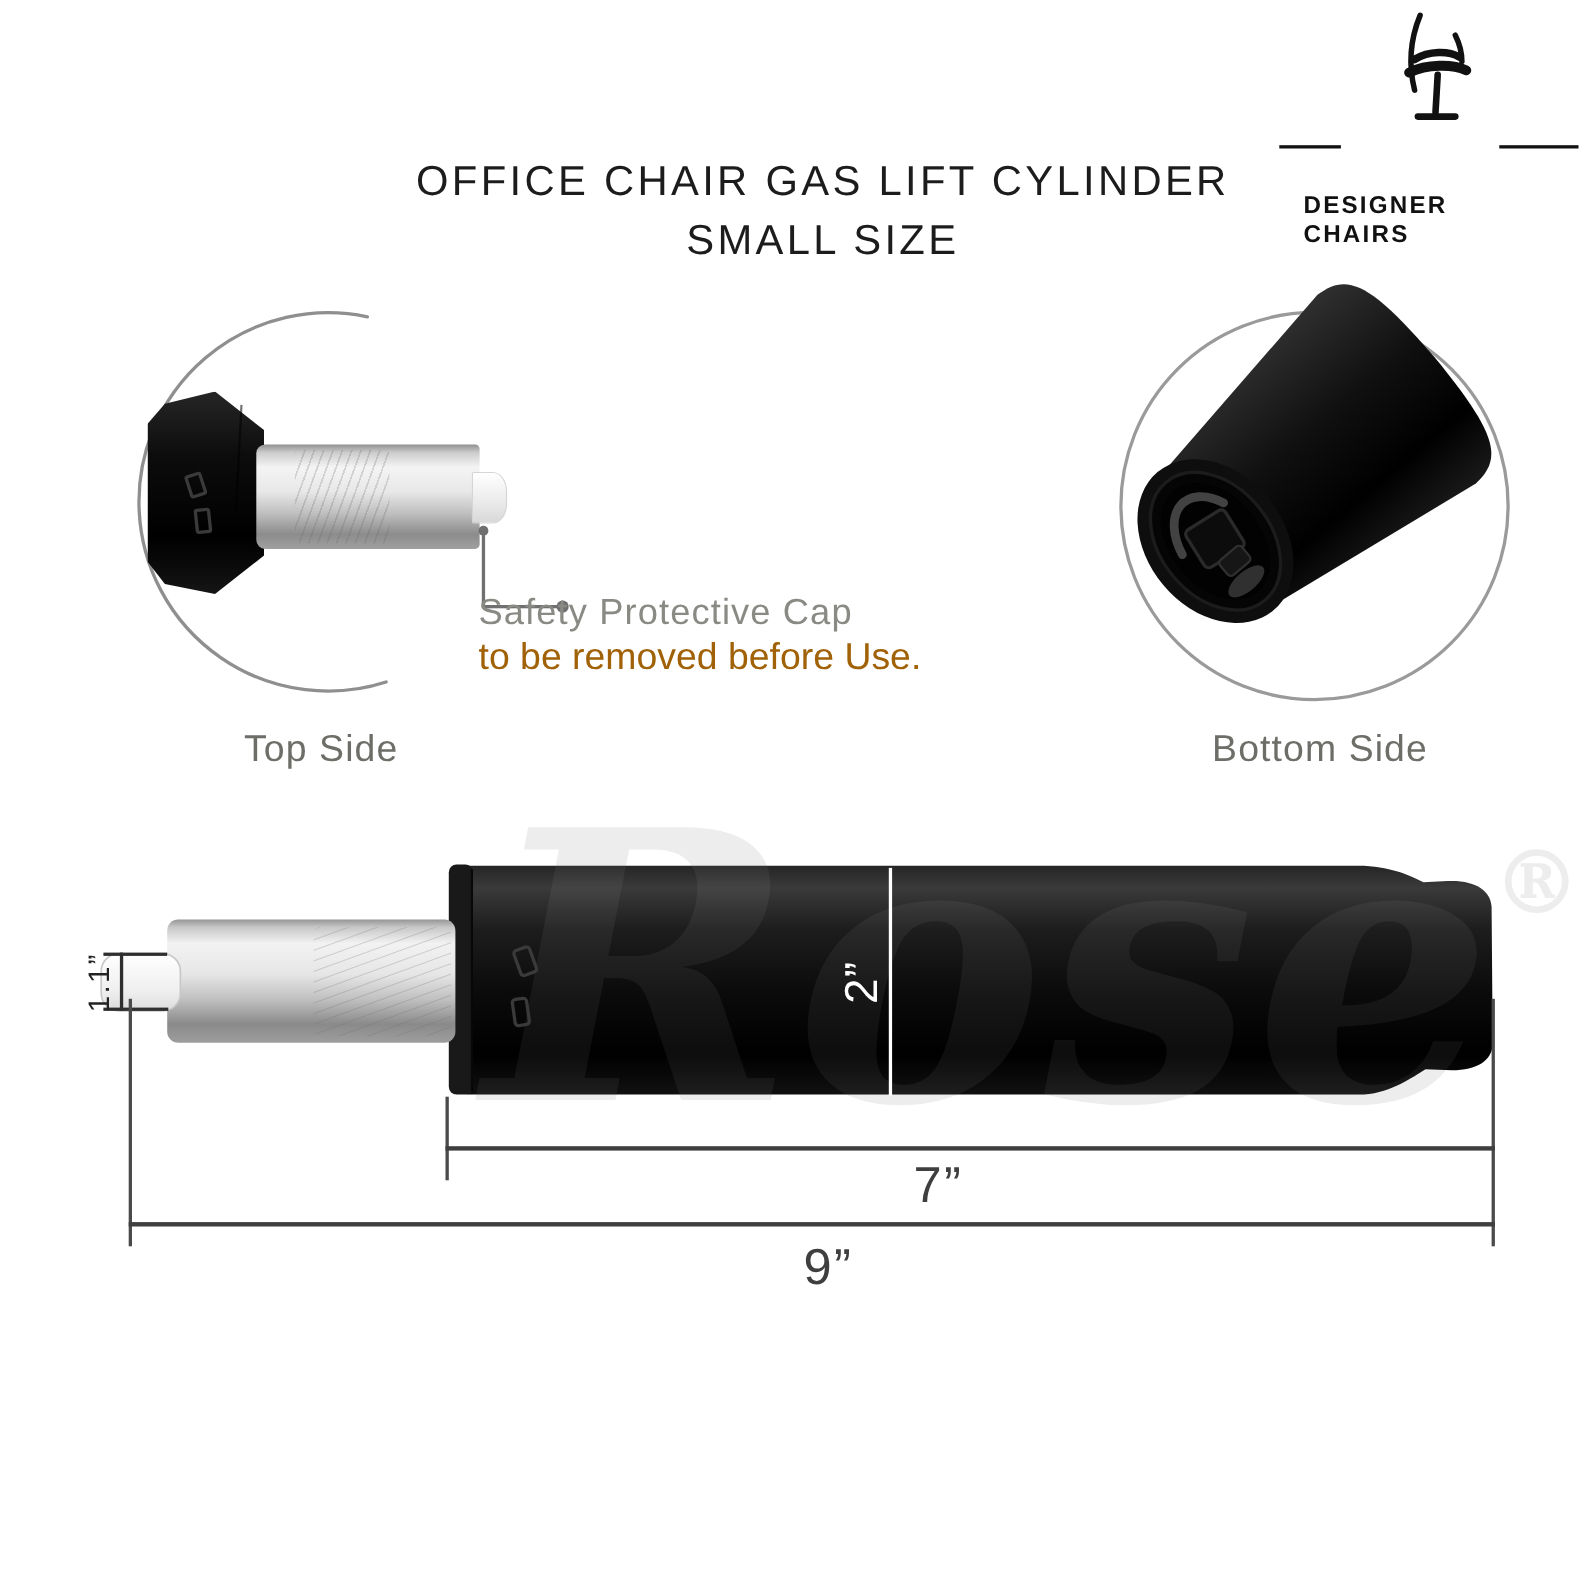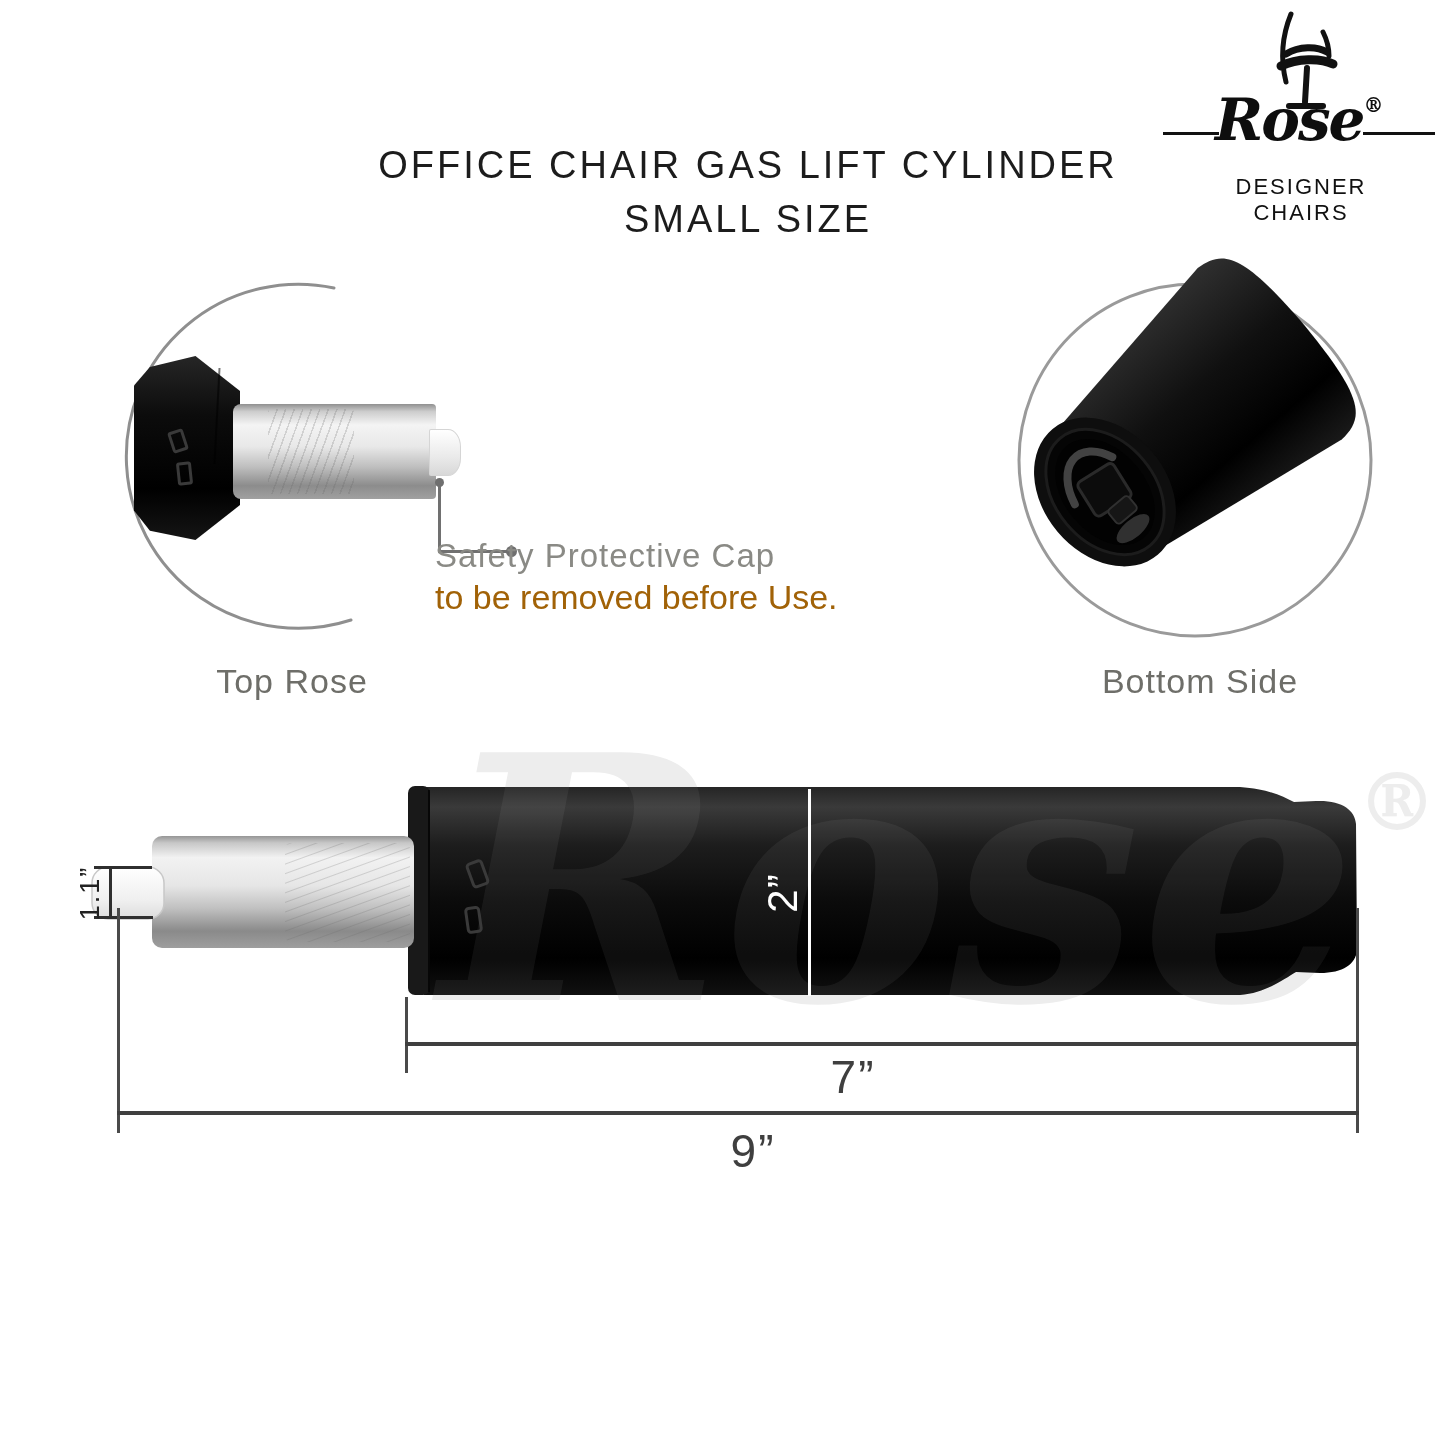--- a/index.html
+++ b/index.html
@@ -10,21 +10,21 @@
   
   .title{left:0;top:138px;width:1496px;text-align:center;color:#1c1c1c;
          font-size:38px;letter-spacing:3px;line-height:54px;font-weight:500;}
 
   
   .logo{left:1163px;top:8px;width:276px;height:200px;}
   .logo-line{height:3px;background:#111;top:124px;}
   .logo-brand{left:52px;top:78px;font-family:"DejaVu Serif",serif;font-style:italic;
               font-weight:bold;font-size:58px;color:#0e0e0e;letter-spacing:-2px;}
   .logo-reg{font-size:20px;font-style:normal;vertical-align:28px;letter-spacing:0;}
-  .logo-tagline{left:22px;top:166px;width:232px;text-align:center;font-weight:normal;
+  .logo-tagline{left:22px;top:166px;width:232px;font-weight:bold;
                 font-size:22px;letter-spacing:2px;color:#111;}
 
   
   .muted{color:#6e6e69;}
   .view-label{font-size:34px;letter-spacing:1px;}
   .callout{left:435px;top:536px;width:560px;text-align:left;}
   .callout .l1{font-size:33px;letter-spacing:1px;color:#8a8a85;line-height:40px;}
   .callout .l2{font-size:34px;color:#a16207;line-height:42px;}
 
   
@@ -150,21 +150,20 @@
         <path d="M28 4 C19 26 17 48 23 72" stroke-width="5"></path>
         <path d="M60 22 C64 30 66 38 66 46" stroke-width="5"></path>
         <path d="M23 44 C36 36 54 36 64 42" stroke-width="7"></path>
         <path d="M18 56 C34 48 58 48 70 54" stroke-width="9"></path>
         <path d="M44 58 L42 92" stroke-width="6"></path>
         <path d="M26 96 L60 96" stroke-width="6"></path>
       </g>
     </svg>
     <div class="abs logo-line" style="left:0;width:56px;"></div>
     <div class="abs logo-line" style="left:200px;width:72px;"></div>
-    <div class="abs logo-brand"><span>Rose</span><sup class="logo-reg">®</sup></div>
     <div class="abs logo-tagline">DESIGNER CHAIRS</div>
   </div>
 
   <div class="abs cone"></div>
   <div class="abs cone-seam"></div>
   <div class="abs mark" style="left:170px;top:430px;width:10px;height:16px;transform:rotate(-18deg);"></div>
   <div class="abs mark" style="left:177px;top:462px;width:9px;height:17px;transform:rotate(-6deg);"></div>
   <div class="abs piston-i"></div>
   <div class="abs engrave-i"></div>
   <div class="abs cap-i"></div>
@@ -172,21 +171,21 @@
   <div class="abs lead-dot" style="left:435px;top:478px;width:9px;height:9px;"></div>
   <div class="abs lead" style="left:438px;top:486px;width:3px;height:66px;"></div>
   <div class="abs lead" style="left:438px;top:550px;width:72px;height:3px;"></div>
   <div class="abs lead-dot" style="left:506px;top:546px;width:11px;height:11px;"></div>
 
   <div class="abs callout">
     <div class="l1">Safety Protective Cap</div>
     <div class="l2">to be removed before Use.</div>
   </div>
 
-  <div class="abs muted view-label" style="left:192px;top:662px;width:200px;text-align:center;">Top Rose</div>
+  <div class="abs muted view-label" style="left:192px;top:662px;width:200px;text-align:center;">Top Side</div>
   <div class="abs muted view-label" style="left:1075px;top:662px;width:250px;text-align:center;">Bottom Side</div>
 
   <div class="abs divider2"></div>
   <div class="abs dim2">2”</div>
 
   <div class="abs extline" style="left:109px;top:866px;width:3px;height:53px;background:#2f2f2f;"></div>
   <div class="abs extline" style="left:94px;top:866px;width:58px;height:3px;background:#2f2f2f;"></div>
   <div class="abs extline" style="left:94px;top:916px;width:59px;height:3px;background:#2f2f2f;"></div>
   <div class="abs dim11">1.1”</div>
 

